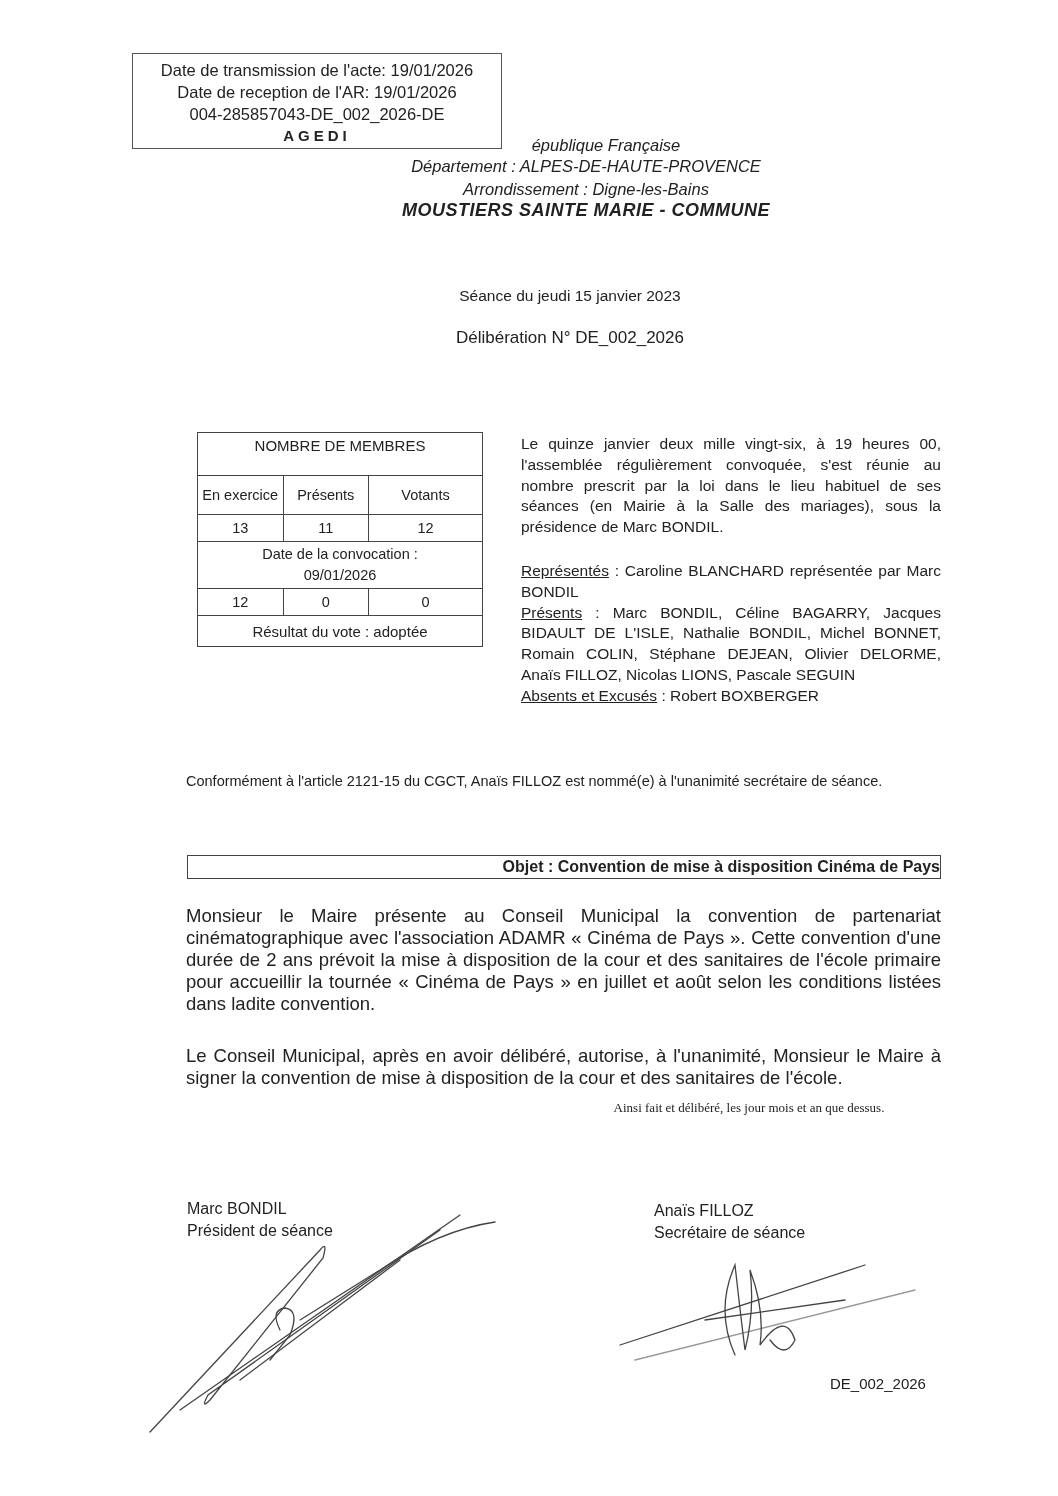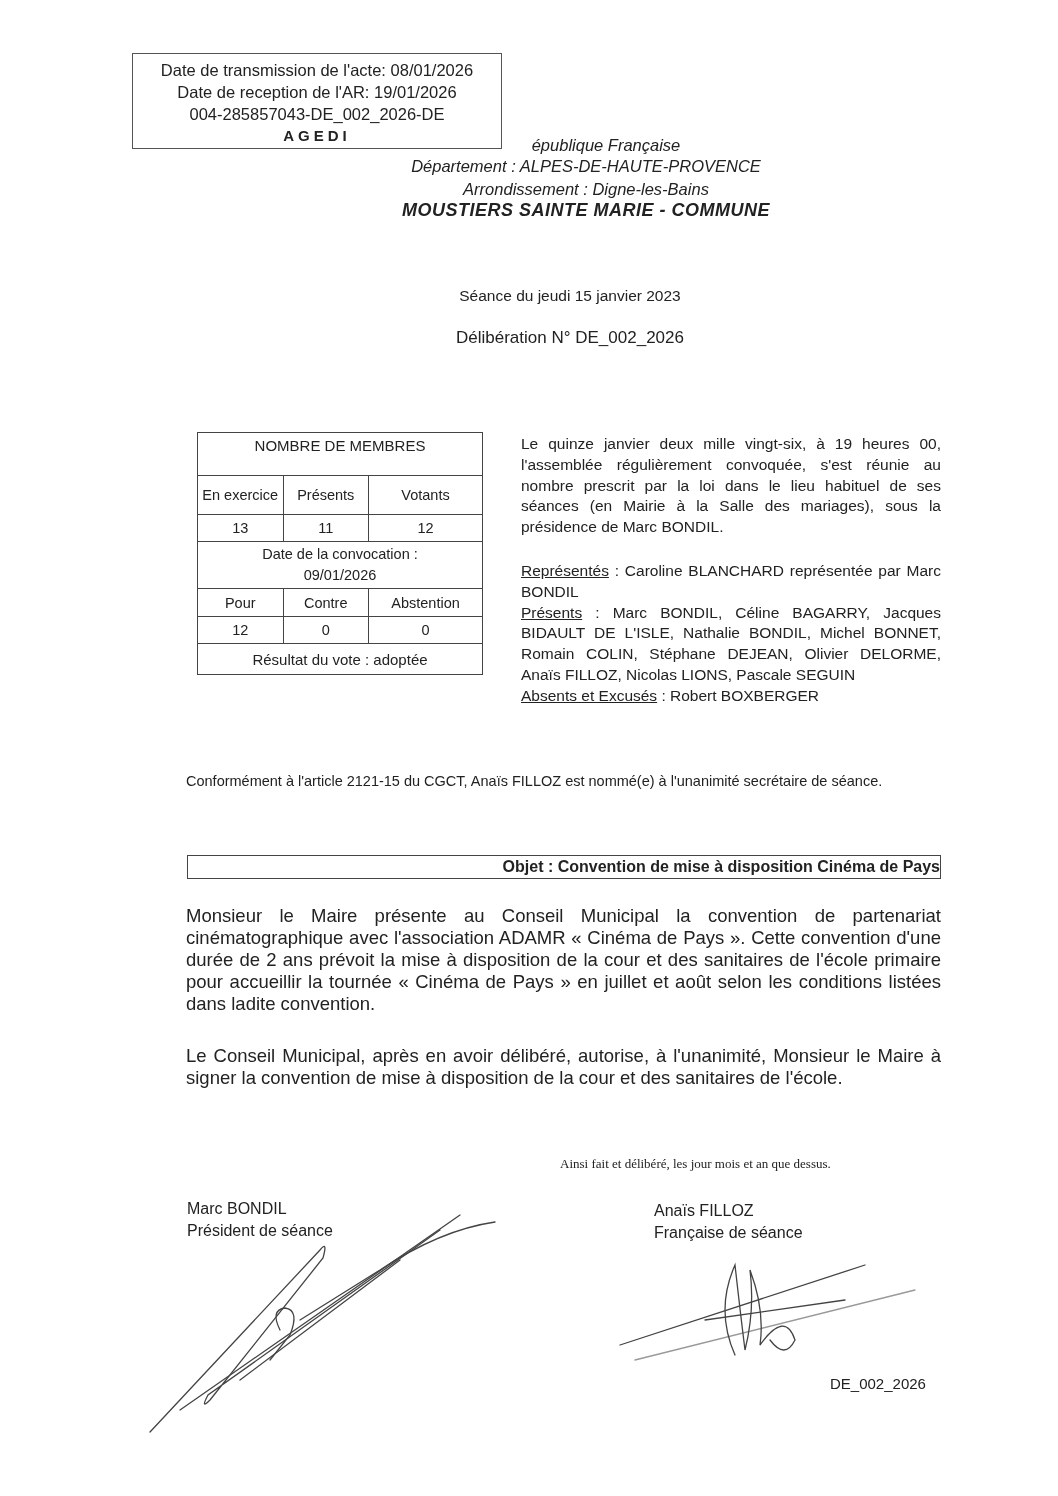--- a/index.html
+++ b/index.html
@@ -49,34 +49,34 @@
 
   #objet {
     left: 187px; top: 855px; width: 754px; height: 24px; border: 1.5px solid #444;
     box-sizing: border-box; font-weight: bold; font-size: 16px; line-height: 21px; padding-left: 3px; text-align: right;
   }
 
   .body { left: 186px; width: 755px; font-size: 18.5px; line-height: 22px; text-align: justify; }
   #para1 { top: 905px; }
   #para2 { top: 1045px; }
 
-  #ainsi { left: 560px; top: 1156px; width: 378px; text-align: left; font-family: "Liberation Serif", serif; font-size: 13px; }
+  #ainsi { left: 560px; top: 1100px; width: 378px; text-align: center; font-family: "Liberation Serif", serif; font-size: 13px; }
 
   .sig { font-size: 16px; line-height: 22px; }
   #sig-left { left: 187px; top: 1198px; }
   #sig-right { left: 654px; top: 1200px; }
   #ref { left: 830px; top: 1375px; font-size: 15px; }
 
   svg.signature { position: absolute; }
 </style>
 </head>
 <body>
 
 <div id="stamp" class="abs">
-  <div>Date de transmission de l'acte: 08/01/2026</div>
+  <div>Date de transmission de l'acte: 19/01/2026</div>
   <div>Date de reception de l'AR: 19/01/2026</div>
   <div>004-285857043-DE_002_2026-DE</div>
   <div class="agedi">AGEDI</div>
 </div>
 
 <div id="hdr-rep" class="abs hdr">épublique Française</div>
 <div id="hdr-dept" class="abs hdr">Département : ALPES-DE-HAUTE-PROVENCE</div>
 <div id="hdr-arr" class="abs hdr">Arrondissement : Digne-les-Bains</div>
 <div id="hdr-commune" class="abs hdr">MOUSTIERS SAINTE MARIE - COMMUNE</div>
 
@@ -96,25 +96,20 @@
   <tr class="v">
     <td>13</td>
     <td>11</td>
     <td>12</td>
   </tr>
   <tr class="conv">
     <td colspan="3">
       <div>Date de la convocation :</div>
       <div>09/01/2026</div>
     </td>
-  </tr>
-  <tr class="h3">
-    <td>Pour</td>
-    <td>Contre</td>
-    <td>Abstention</td>
   </tr>
   <tr class="v">
     <td>12</td>
     <td>0</td>
     <td>0</td>
   </tr>
   <tr class="res">
         <td colspan="3">Résultat du vote : adoptée</td>
       </tr>
 </tbody>
@@ -136,21 +131,21 @@
 <div id="para2" class="abs body">Le Conseil Municipal, après en avoir délibéré, autorise, à l'unanimité, Monsieur le Maire à signer la convention de mise à disposition de la cour et des sanitaires de l'école.</div>
 
 <div id="ainsi" class="abs">Ainsi fait et délibéré, les  jour  mois et an que dessus.</div>
 
 <div id="sig-left" class="abs sig">
   <div>Marc BONDIL</div>
   <div>Président de séance</div>
 </div>
 <div id="sig-right" class="abs sig">
   <div>Anaïs FILLOZ</div>
-  <div>Française de séance</div>
+  <div>Secrétaire de séance</div>
 </div>
 
 <svg class="signature" style="left:140px; top:1210px;" width="370" height="230" viewBox="0 0 370 230">
   <g fill="none" stroke="#444" stroke-width="1.3" stroke-linecap="round">
     <path d="M10 222 L180 40 Q188 30 183 48 L70 190 Q60 200 68 185 L300 20"></path>
     <path d="M40 200 L320 5"></path>
     <path d="M140 120 Q130 100 145 98 Q160 100 150 125 L130 150"></path>
     <path d="M160 110 L240 60 Q300 20 355 12"></path>
     <path d="M100 170 L260 50"></path>
   </g>

